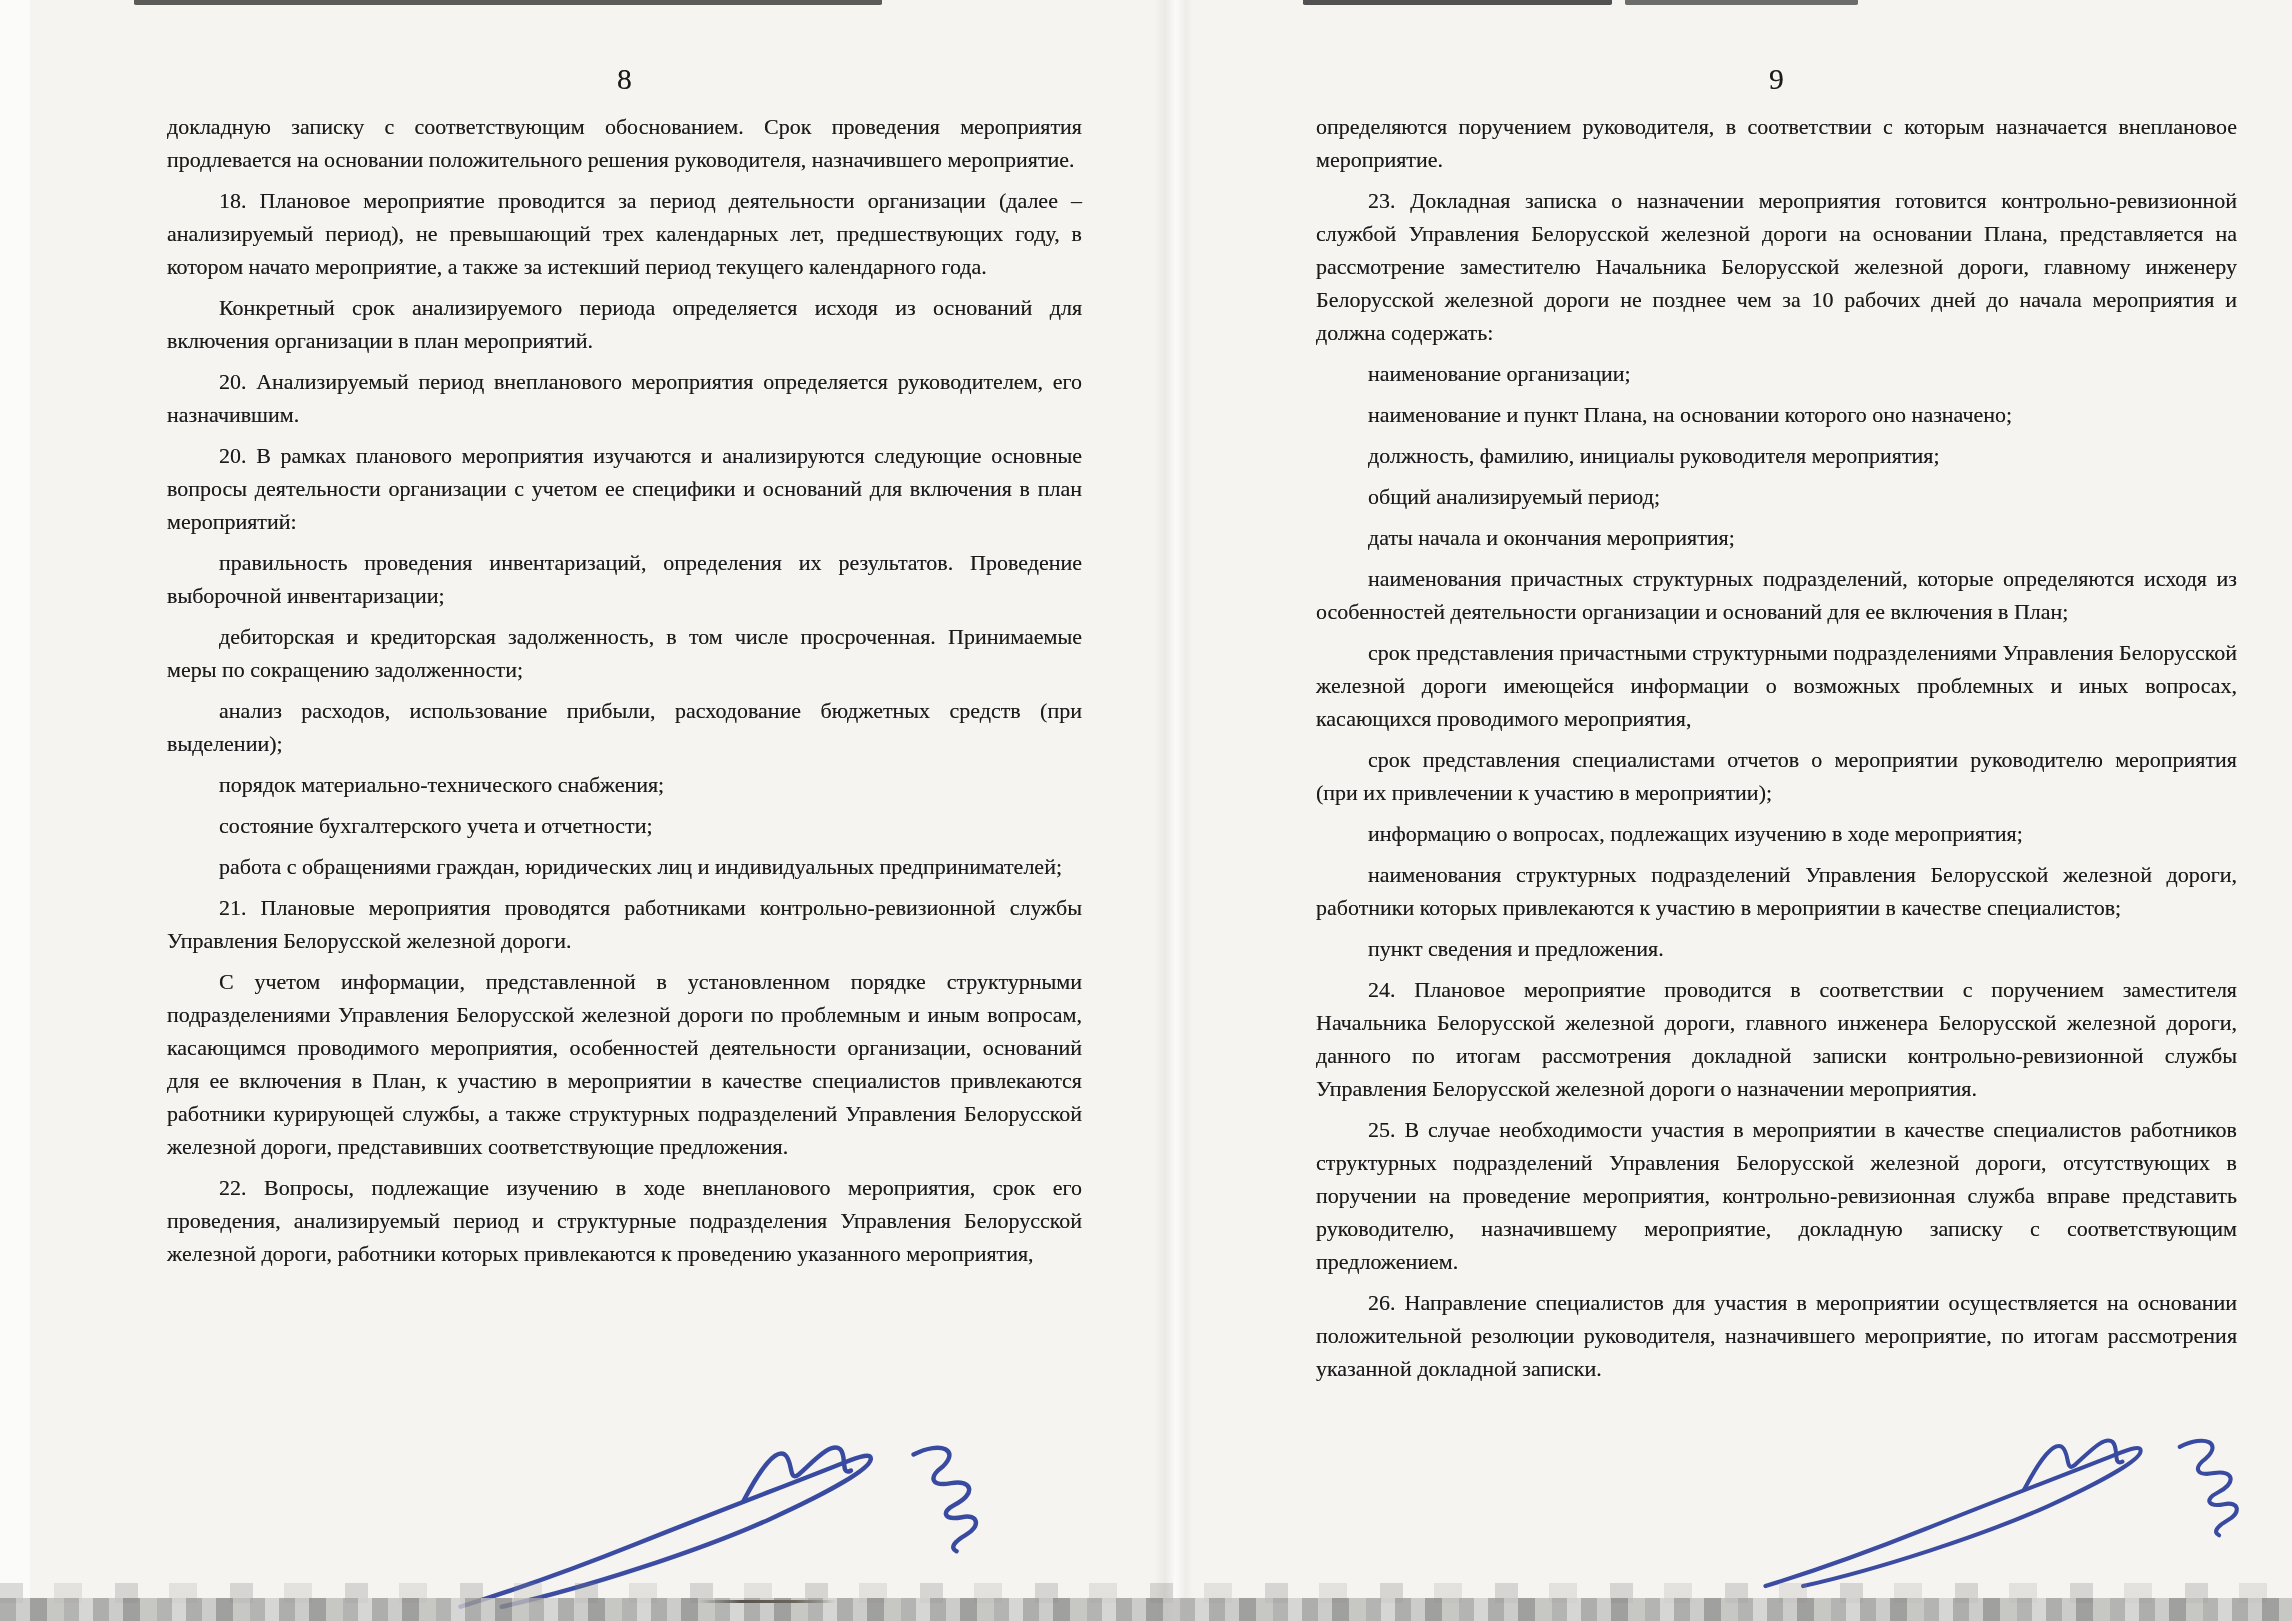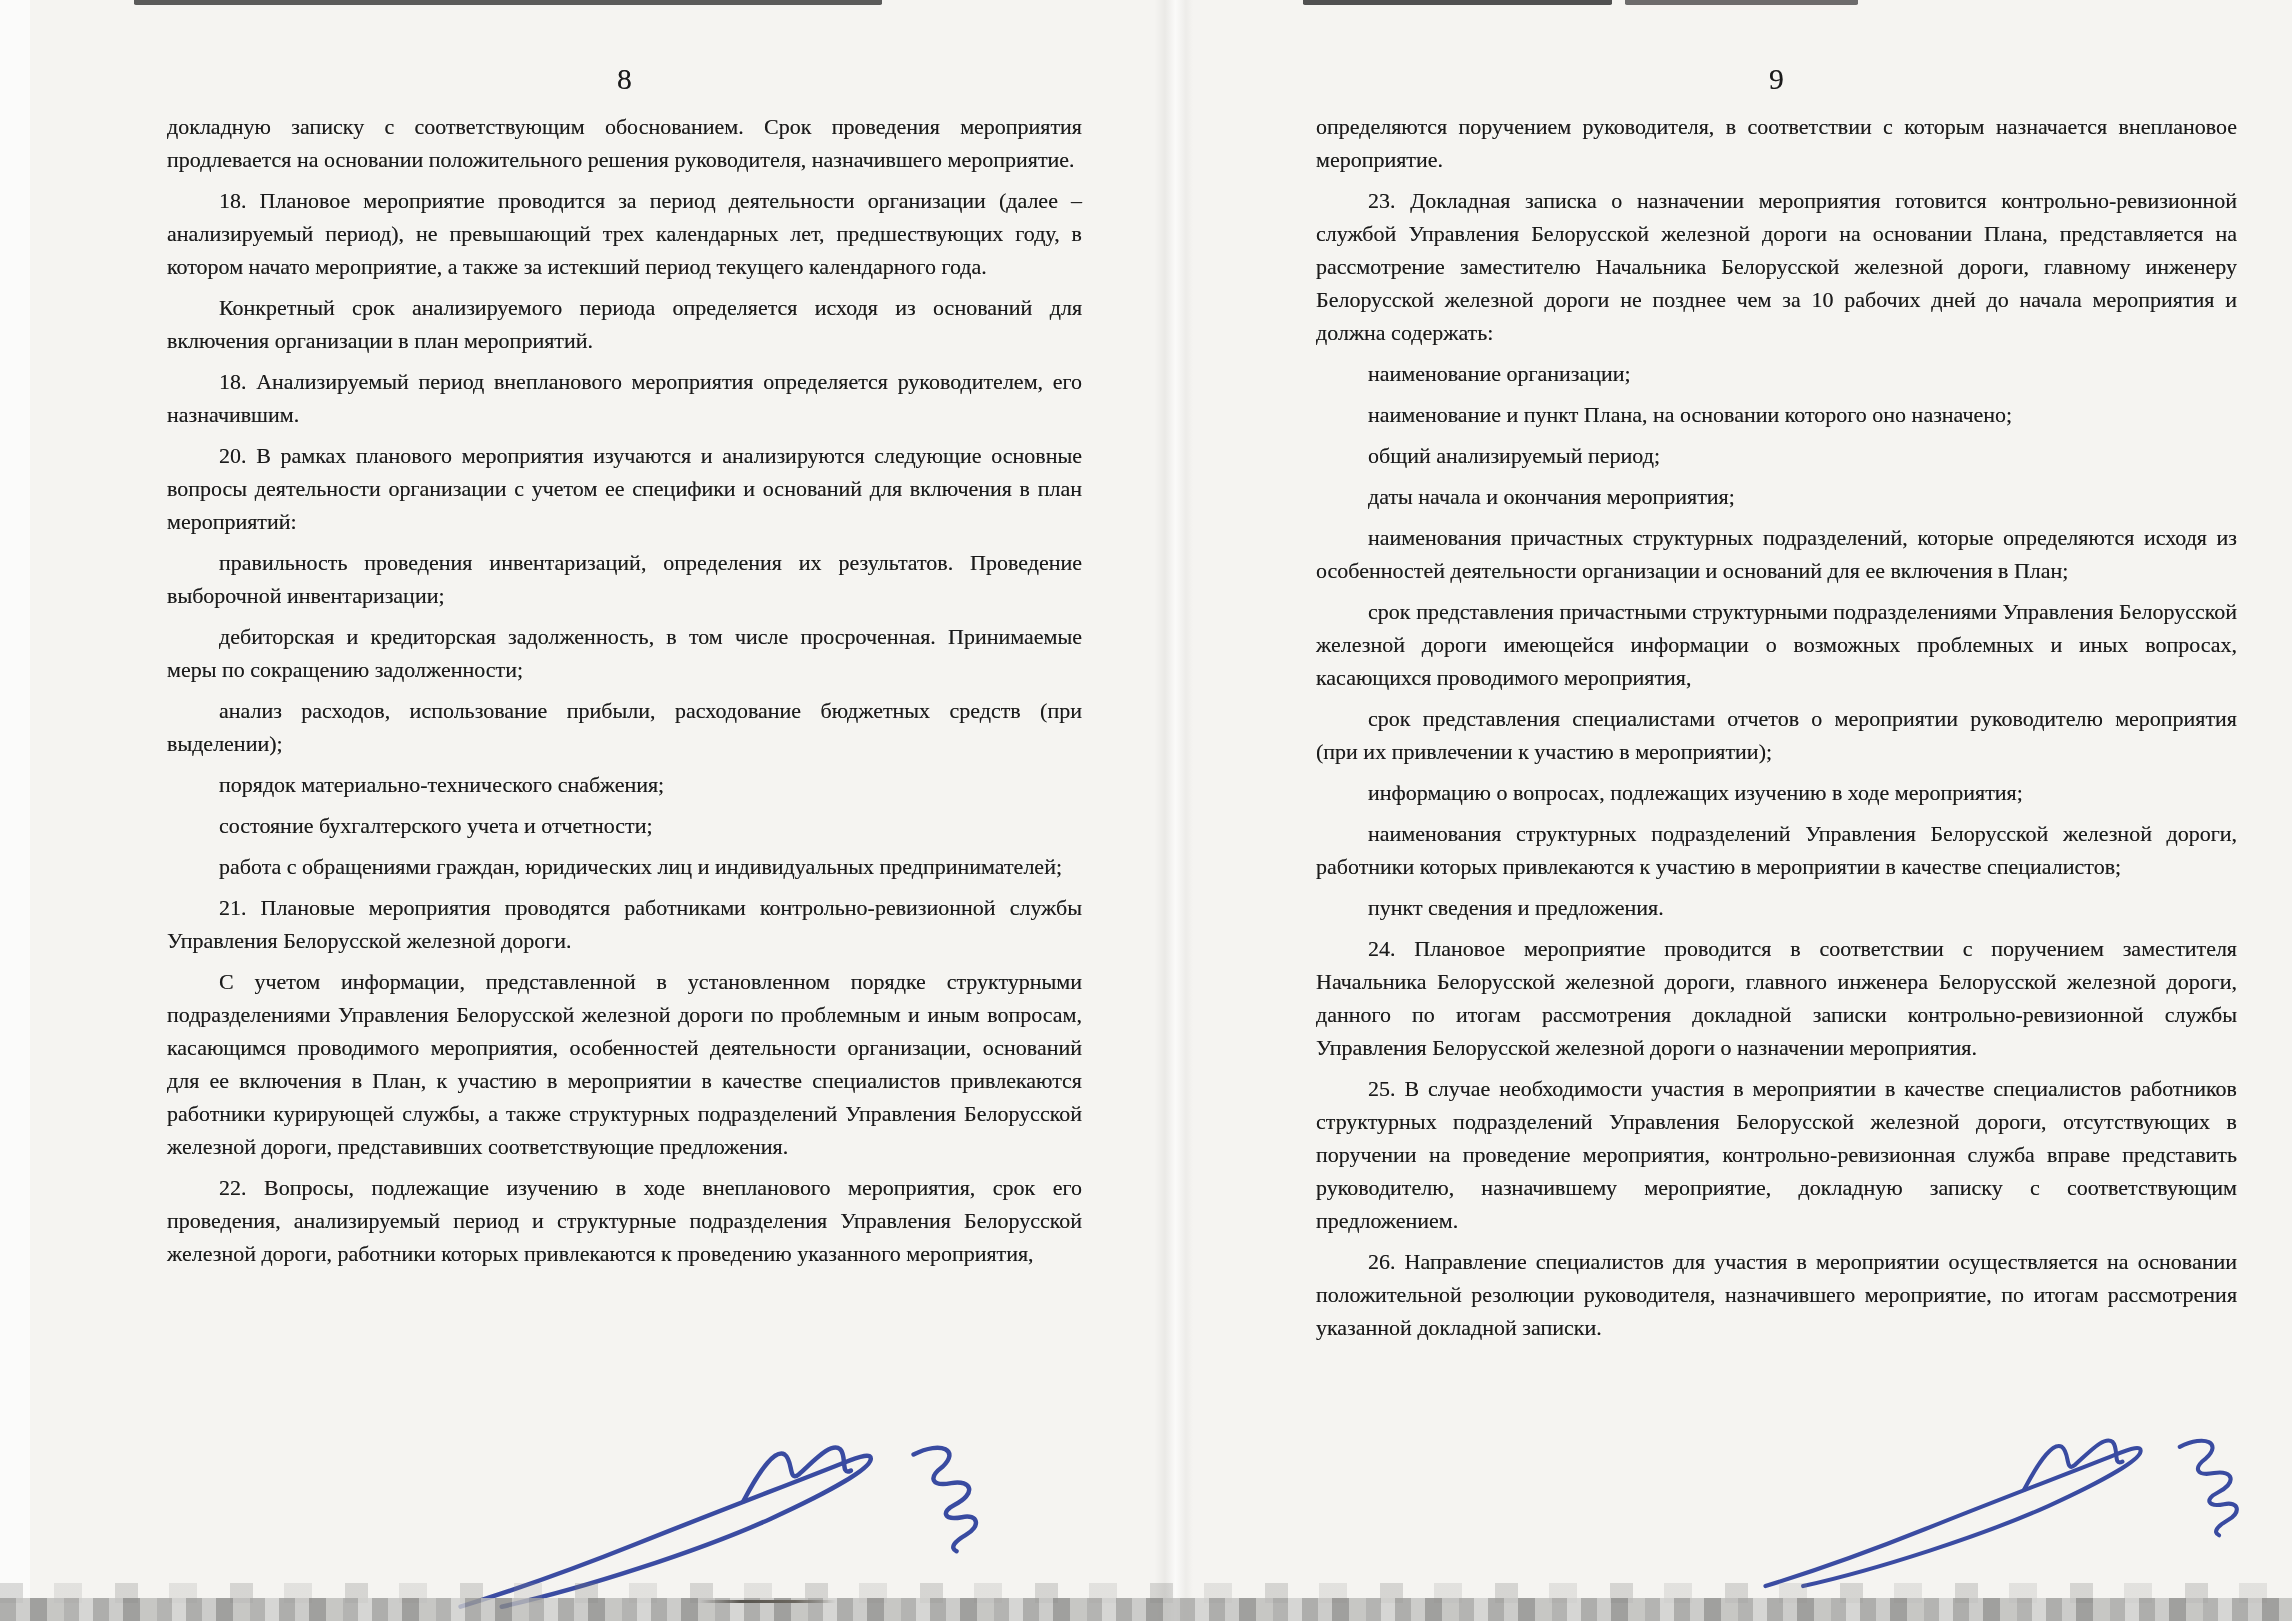--- a/index.html
+++ b/index.html
@@ -116,41 +116,42 @@
 <div class="scan-top s1"></div>
 <div class="scan-top s2"></div>
 <div class="scan-top s3"></div>
 
 <div id="page-left" class="page-col">
   <div class="page-number">8</div>
   <div class="page-body">
       <p class="para no-indent">докладную записку с соответствующим обоснованием. Срок проведения мероприятия продлевается на основании положительного решения руководителя, назначившего мероприятие.</p>
       <p class="para">18. Плановое мероприятие проводится за период деятельности организации (далее – анализируемый период), не превышающий трех календарных лет, предшествующих году, в котором начато мероприятие, а также за истекший период текущего календарного года.</p>
       <p class="para">Конкретный срок анализируемого периода определяется исходя из оснований для включения организации в план мероприятий.</p>
-      <p class="para">18. Анализируемый период внепланового мероприятия определяется руководителем, его назначившим.</p>
+      <p class="para">20. Анализируемый период внепланового мероприятия определяется руководителем, его назначившим.</p>
       <p class="para">20. В рамках планового мероприятия изучаются и анализируются следующие основные вопросы деятельности организации с учетом ее специфики и оснований для включения в план мероприятий:</p>
       <p class="para">правильность проведения инвентаризаций, определения их результатов. Проведение выборочной инвентаризации;</p>
       <p class="para">дебиторская и кредиторская задолженность, в том числе просроченная. Принимаемые меры по сокращению задолженности;</p>
       <p class="para">анализ расходов, использование прибыли, расходование бюджетных средств (при выделении);</p>
       <p class="para">порядок материально-технического снабжения;</p>
       <p class="para">состояние бухгалтерского учета и отчетности;</p>
       <p class="para">работа с обращениями граждан, юридических лиц и индивидуальных предпринимателей;</p>
       <p class="para">21. Плановые мероприятия проводятся работниками контрольно-ревизионной службы Управления Белорусской железной дороги.</p>
       <p class="para">С учетом информации, представленной в установленном порядке структурными подразделениями Управления Белорусской железной дороги по проблемным и иным вопросам, касающимся проводимого мероприятия, особенностей деятельности организации, оснований для ее включения в План, к участию в мероприятии в качестве специалистов привлекаются работники курирующей службы, а также структурных подразделений Управления Белорусской железной дороги, представивших соответствующие предложения.</p>
       <p class="para">22. Вопросы, подлежащие изучению в ходе внепланового мероприятия, срок его проведения, анализируемый период и структурные подразделения Управления Белорусской железной дороги, работники которых привлекаются к проведению указанного мероприятия,</p>
     </div>
 </div>
 
 <div id="page-right" class="page-col">
   <div class="page-number">9</div>
   <div class="page-body">
       <p class="para no-indent">определяются поручением руководителя, в соответствии с которым назначается внеплановое мероприятие.</p>
       <p class="para">23. Докладная записка о назначении мероприятия готовится контрольно-ревизионной службой Управления Белорусской железной дороги на основании Плана, представляется на рассмотрение заместителю Начальника Белорусской железной дороги, главному инженеру Белорусской железной дороги не позднее чем за 10 рабочих дней до начала мероприятия и должна содержать:</p>
       <p class="para">наименование организации;</p>
       <p class="para">наименование и пункт Плана, на основании которого оно назначено;</p>
+      <p class="para">должность, фамилию, инициалы руководителя мероприятия;</p>
       <p class="para">общий анализируемый период;</p>
       <p class="para">даты начала и окончания мероприятия;</p>
       <p class="para">наименования причастных структурных подразделений, которые определяются исходя из особенностей деятельности организации и оснований для ее включения в План;</p>
       <p class="para">срок представления причастными структурными подразделениями Управления Белорусской железной дороги имеющейся информации о возможных проблемных и иных вопросах, касающихся проводимого мероприятия,</p>
       <p class="para">срок представления специалистами отчетов о мероприятии руководителю мероприятия (при их привлечении к участию в мероприятии);</p>
       <p class="para">информацию о вопросах, подлежащих изучению в ходе мероприятия;</p>
       <p class="para">наименования структурных подразделений Управления Белорусской железной дороги, работники которых привлекаются к участию в мероприятии в качестве специалистов;</p>
       <p class="para">пункт сведения и предложения.</p>
       <p class="para">24. Плановое мероприятие проводится в соответствии с поручением заместителя Начальника Белорусской железной дороги, главного инженера Белорусской железной дороги, данного по итогам рассмотрения докладной записки контрольно-ревизионной службы Управления Белорусской железной дороги о назначении мероприятия.</p>
       <p class="para">25. В случае необходимости участия в мероприятии в качестве специалистов работников структурных подразделений Управления Белорусской железной дороги, отсутствующих в поручении на проведение мероприятия, контрольно-ревизионная служба вправе представить руководителю, назначившему мероприятие, докладную записку с соответствующим предложением.</p>

